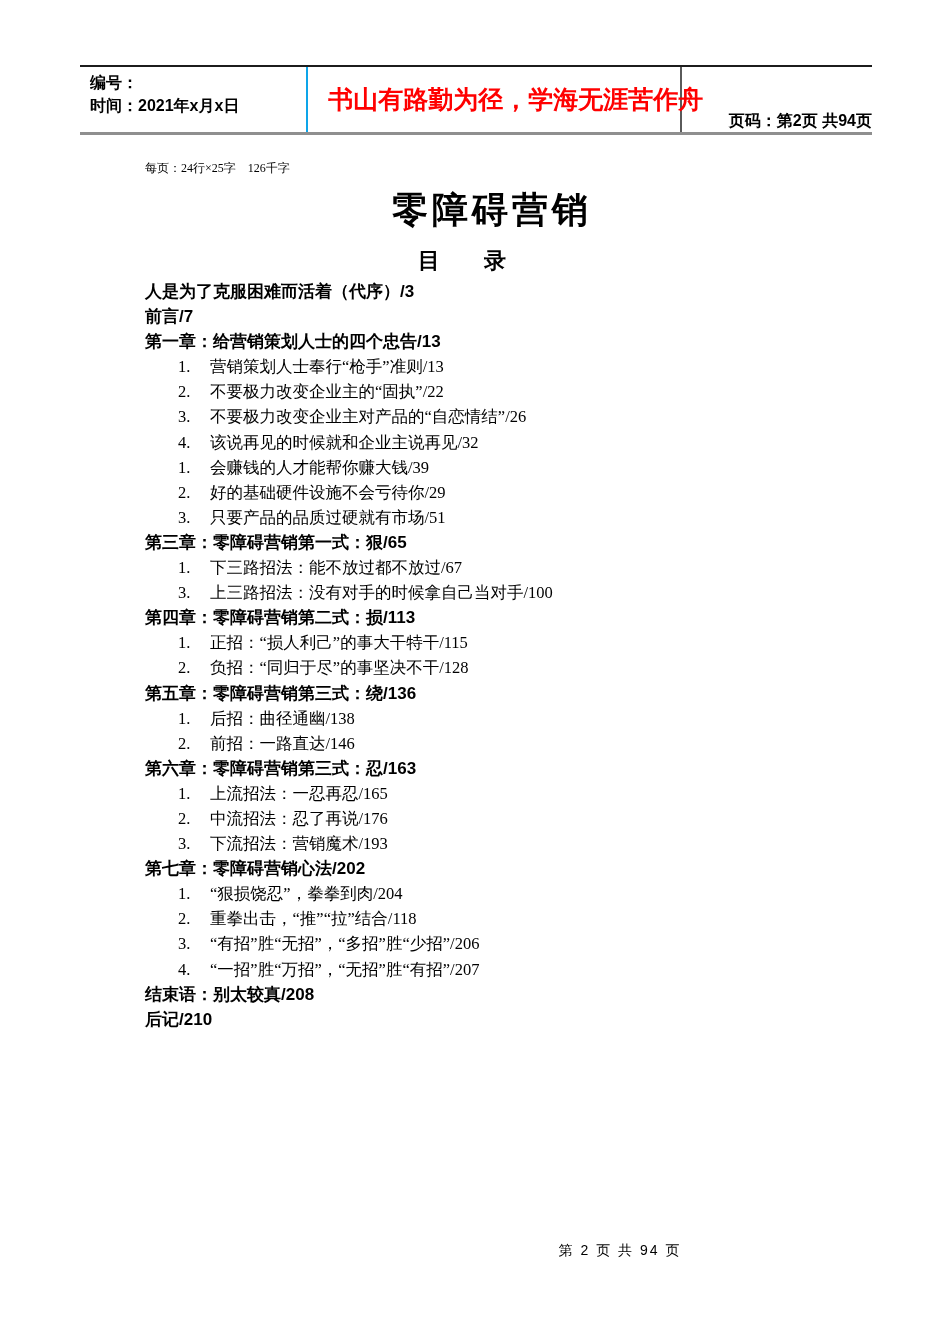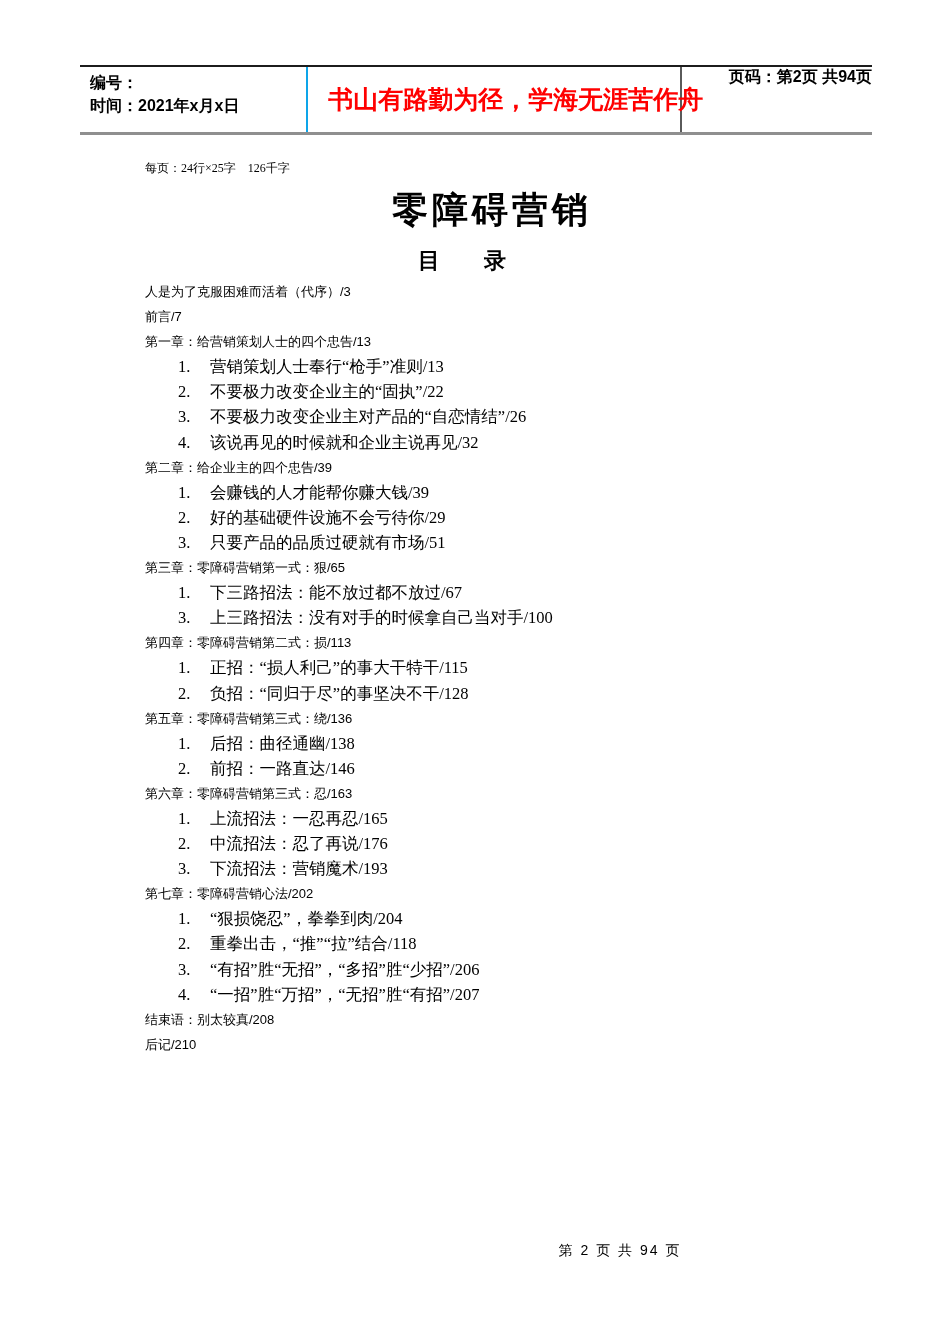--- a/index.html
+++ b/index.html
@@ -37,26 +37,27 @@
     border-right:2px solid #5a5a5a;
     display:flex; align-items:center; justify-content:center;
     font-family:"Liberation Serif", serif;
     font-weight:bold;
     font-size:25px;
     white-space:nowrap;
     padding-left:44px;
   }
   .cell-page {
     flex:1; box-sizing:border-box;
-    display:flex; align-items:flex-start;
+    display:flex; align-items:flex-end;
     padding-left:7px;
     font-family:"Liberation Sans", sans-serif;
     font-weight:600;
     font-size:16px;
     white-space:nowrap;
+    margin-top:36px;
   }
 
   
   .meta-line {
     position:absolute; left:145px; top:160px;
     font-size:12px;
     font-family:"Liberation Serif", serif;
     white-space:nowrap;
   }
   .doc-title {
@@ -80,22 +81,22 @@
 
   .toc {
     position:absolute; left:145px; top:279px; width:680px;
   }
   .toc-row {
     height:25.1px; line-height:25.1px;
     white-space:nowrap;
   }
   .toc-row.l0 {
     font-family:"Liberation Sans", sans-serif;
-    font-weight:normal;
-    font-size:13px;
+    font-weight:bold;
+    font-size:17px;
   }
   .toc-row.l1 {
     padding-left:33px;
     font-family:"Liberation Serif", serif;
     font-size:16.5px;
   }
   .toc-row.l1 .num { display:inline-block; width:32px; }
 
   .page-footer {
     position:absolute; left:470px; top:1242px; width:300px;
@@ -129,21 +130,20 @@
 <div class="toc-heading">目　　录</div>
 
 <div class="toc">
     <div class="toc-row l0">人是为了克服困难而活着（代序）/3</div>
     <div class="toc-row l0">前言/7</div>
     <div class="toc-row l0">第一章：给营销策划人士的四个忠告/13</div>
     <div class="toc-row l1"><span class="num">1.</span><span>营销策划人士奉行“枪手”准则/13</span></div>
     <div class="toc-row l1"><span class="num">2.</span><span>不要极力改变企业主的“固执”/22</span></div>
     <div class="toc-row l1"><span class="num">3.</span><span>不要极力改变企业主对产品的“自恋情结”/26</span></div>
     <div class="toc-row l1"><span class="num">4.</span><span>该说再见的时候就和企业主说再见/32</span></div>
-    <div class="toc-row l0">第二章：给企业主的四个忠告/39</div>
     <div class="toc-row l1"><span class="num">1.</span><span>会赚钱的人才能帮你赚大钱/39</span></div>
     <div class="toc-row l1"><span class="num">2.</span><span>好的基础硬件设施不会亏待你/29</span></div>
     <div class="toc-row l1"><span class="num">3.</span><span>只要产品的品质过硬就有市场/51</span></div>
     <div class="toc-row l0">第三章：零障碍营销第一式：狠/65</div>
     <div class="toc-row l1"><span class="num">1.</span><span>下三路招法：能不放过都不放过/67</span></div>
     <div class="toc-row l1"><span class="num">3.</span><span>上三路招法：没有对手的时候拿自己当对手/100</span></div>
     <div class="toc-row l0">第四章：零障碍营销第二式：损/113</div>
     <div class="toc-row l1"><span class="num">1.</span><span>正招：“损人利己”的事大干特干/115</span></div>
     <div class="toc-row l1"><span class="num">2.</span><span>负招：“同归于尽”的事坚决不干/128</span></div>
     <div class="toc-row l0">第五章：零障碍营销第三式：绕/136</div>

